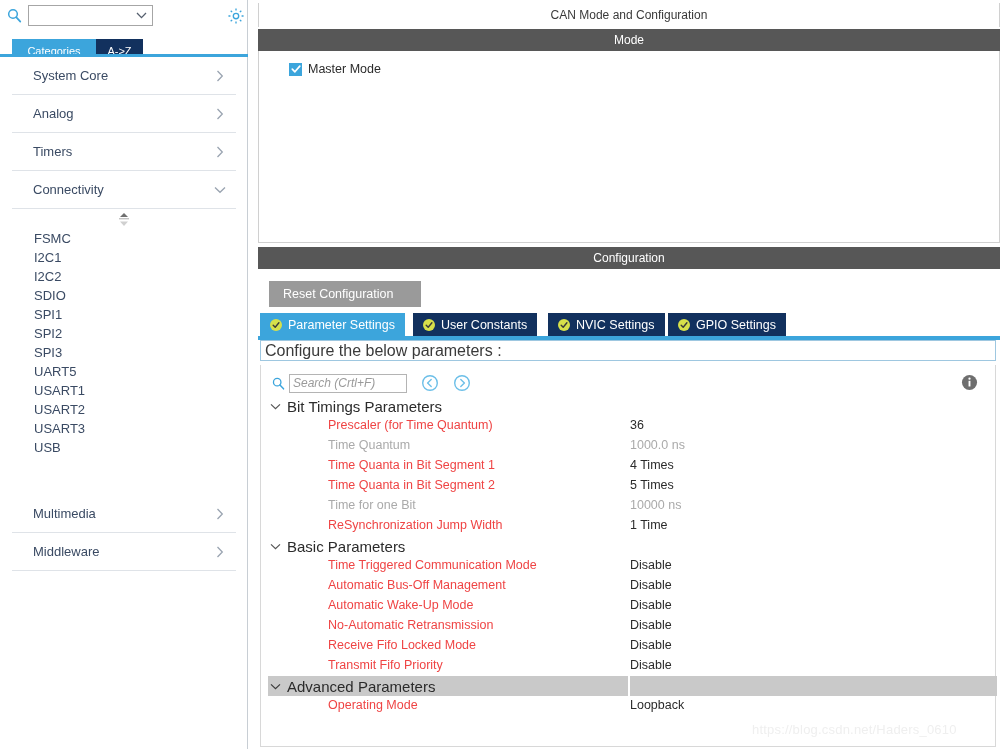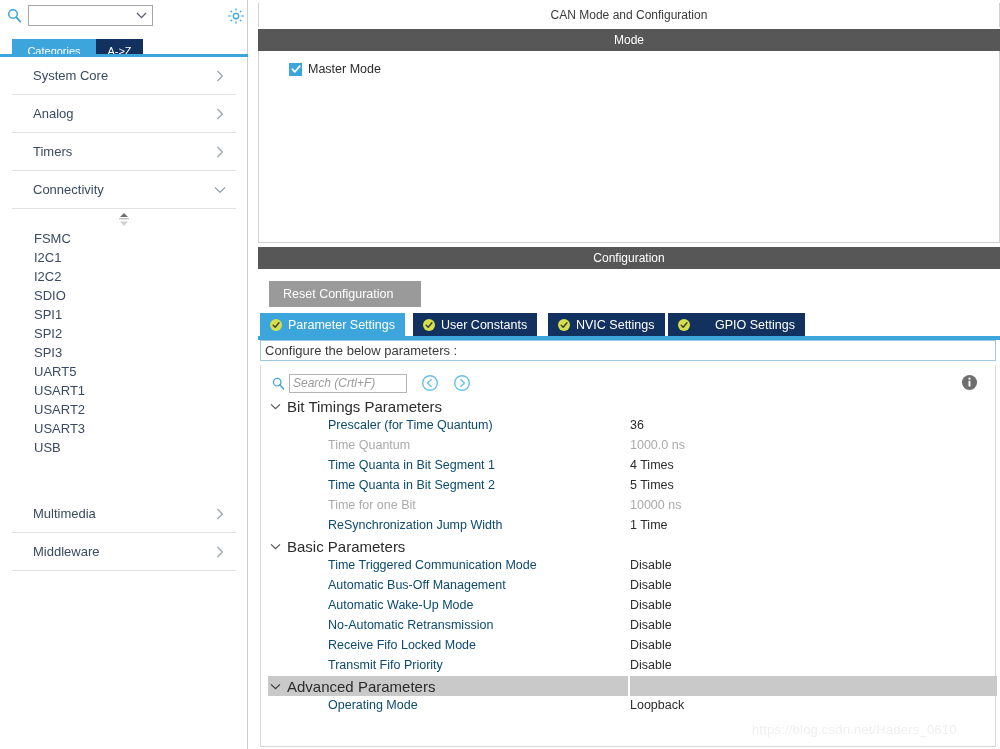--- a/index.html
+++ b/index.html
@@ -207,21 +207,21 @@
     display: flex; align-items: center; justify-content: center;
     flex: none;
   }
   #configure-bar {
     position: absolute; left: 2px; top: 71px;
     width: 736px; height: 21px;
     border: 1px solid #9ec7e0;
     background: #ffffff;
     display: flex; align-items: center;
     padding-left: 4px;
-    font-size: 13px; color: #3a3a3a;
+    font-size: 16px; color: #3a3a3a;
   }
 
   #param-pane {
     position: absolute; left: 2px; top: 96px;
     width: 736px; height: 382px;
     background: #ffffff;
     border-left: 1px solid #d8d8d8;
     border-right: 1px solid #d8d8d8;
     border-bottom: 1px solid #d8d8d8;
   }
@@ -281,21 +281,21 @@
   .group-row.highlight .gchev,
   .group-row.highlight .gname { position: relative; z-index: 2; }
 
   .param-row {
     height: 20px;
     position: relative;
     font-size: 12.5px;
   }
   .param-name {
     position: absolute; left: 67px; top: 2px;
-    color: #0c4a6e;
+    color: #ef4444;
   }
   .param-value {
     position: absolute; left: 369px; top: 2px;
     color: #2b2b2b;
   }
   .param-row.dim .param-name,
   .param-row.dim .param-value { color: #aaaaaa; }
 
   #watermark {
     position: absolute; left: 752px; top: 722px;
@@ -491,21 +491,21 @@
           <span>User Constants</span>
         </div>
         <div class="cfg-tab" style="left:290px;">
           <span class="tab-badge">
             <svg width="8" height="8" viewBox="0 0 8 8">
                 <polyline points="1.2,4.2 3.2,6.2 6.9,1.8" fill="none" stroke="#3a3a3a" stroke-width="1.4" stroke-linecap="round" stroke-linejoin="round"></polyline>
               </svg>
           </span>
           <span>NVIC Settings</span>
         </div>
-        <div class="cfg-tab" style="left:410px;gap:19px;">
+        <div class="cfg-tab" style="left:410px;">
           <span class="tab-badge">
             <svg width="8" height="8" viewBox="0 0 8 8">
                 <polyline points="1.2,4.2 3.2,6.2 6.9,1.8" fill="none" stroke="#3a3a3a" stroke-width="1.4" stroke-linecap="round" stroke-linejoin="round"></polyline>
               </svg>
           </span>
           <span>GPIO Settings</span>
         </div>
       </div>
       <div id="tabstrip-underline"></div>
 

